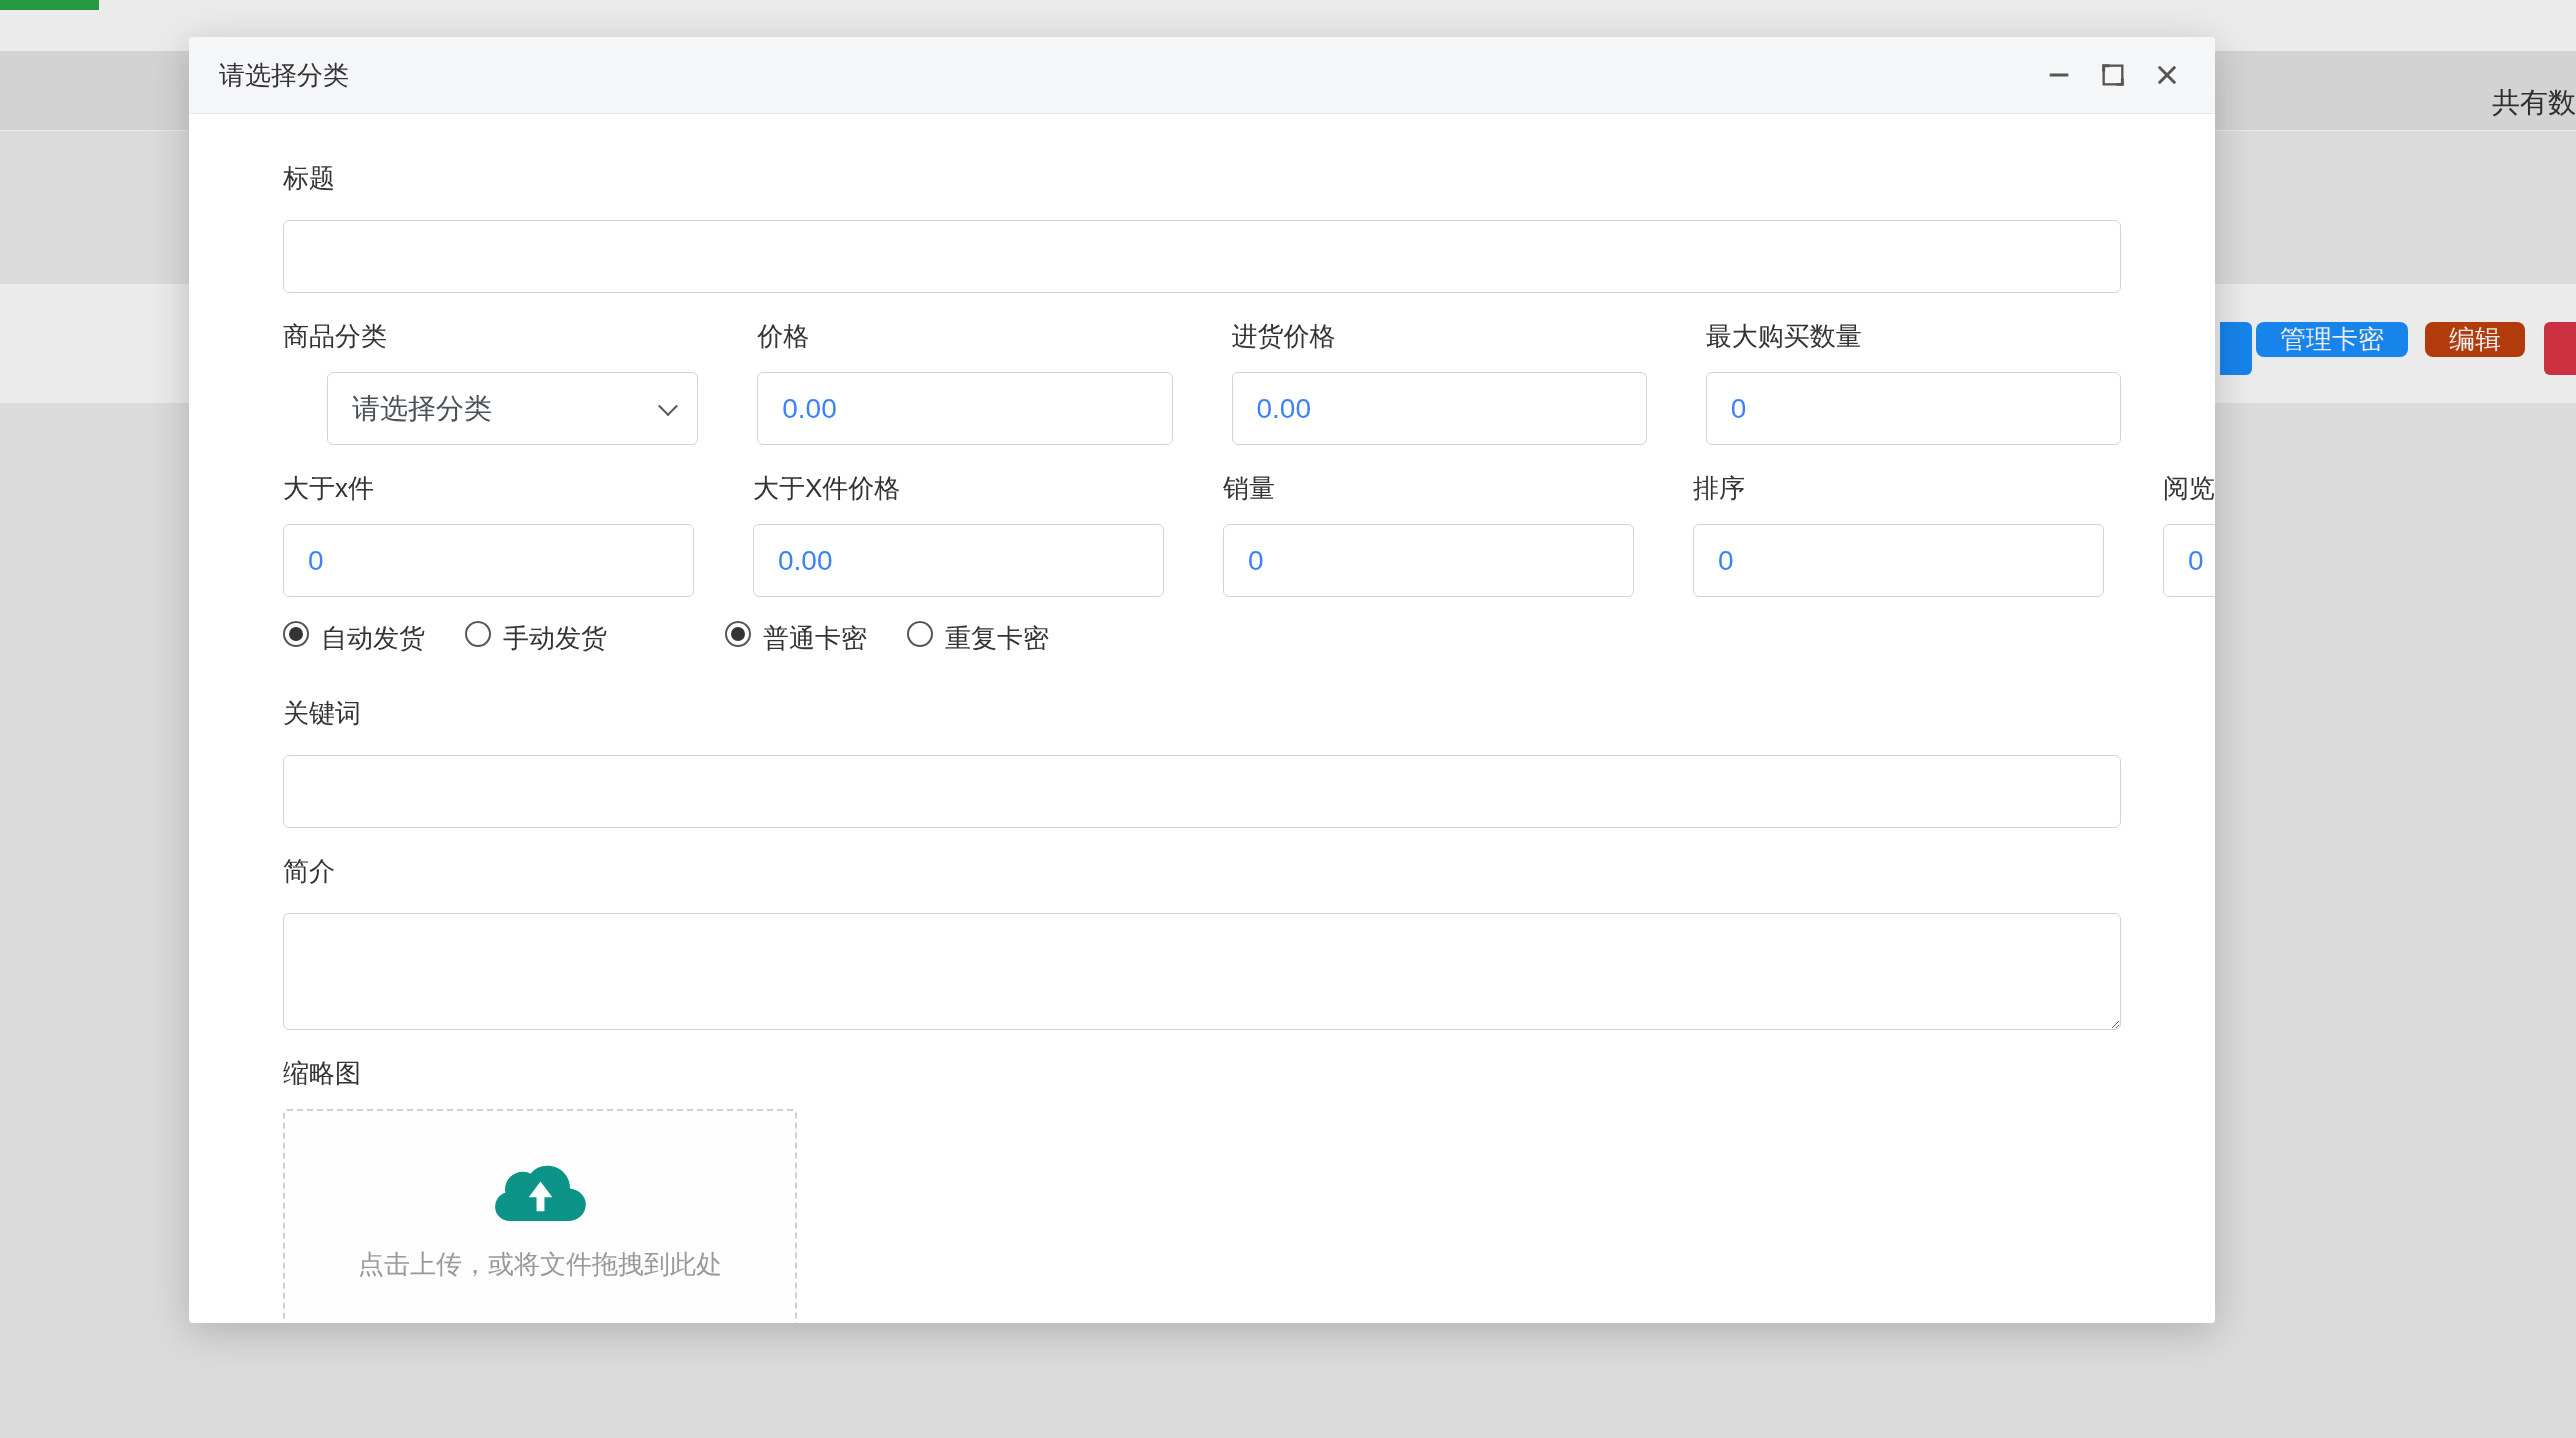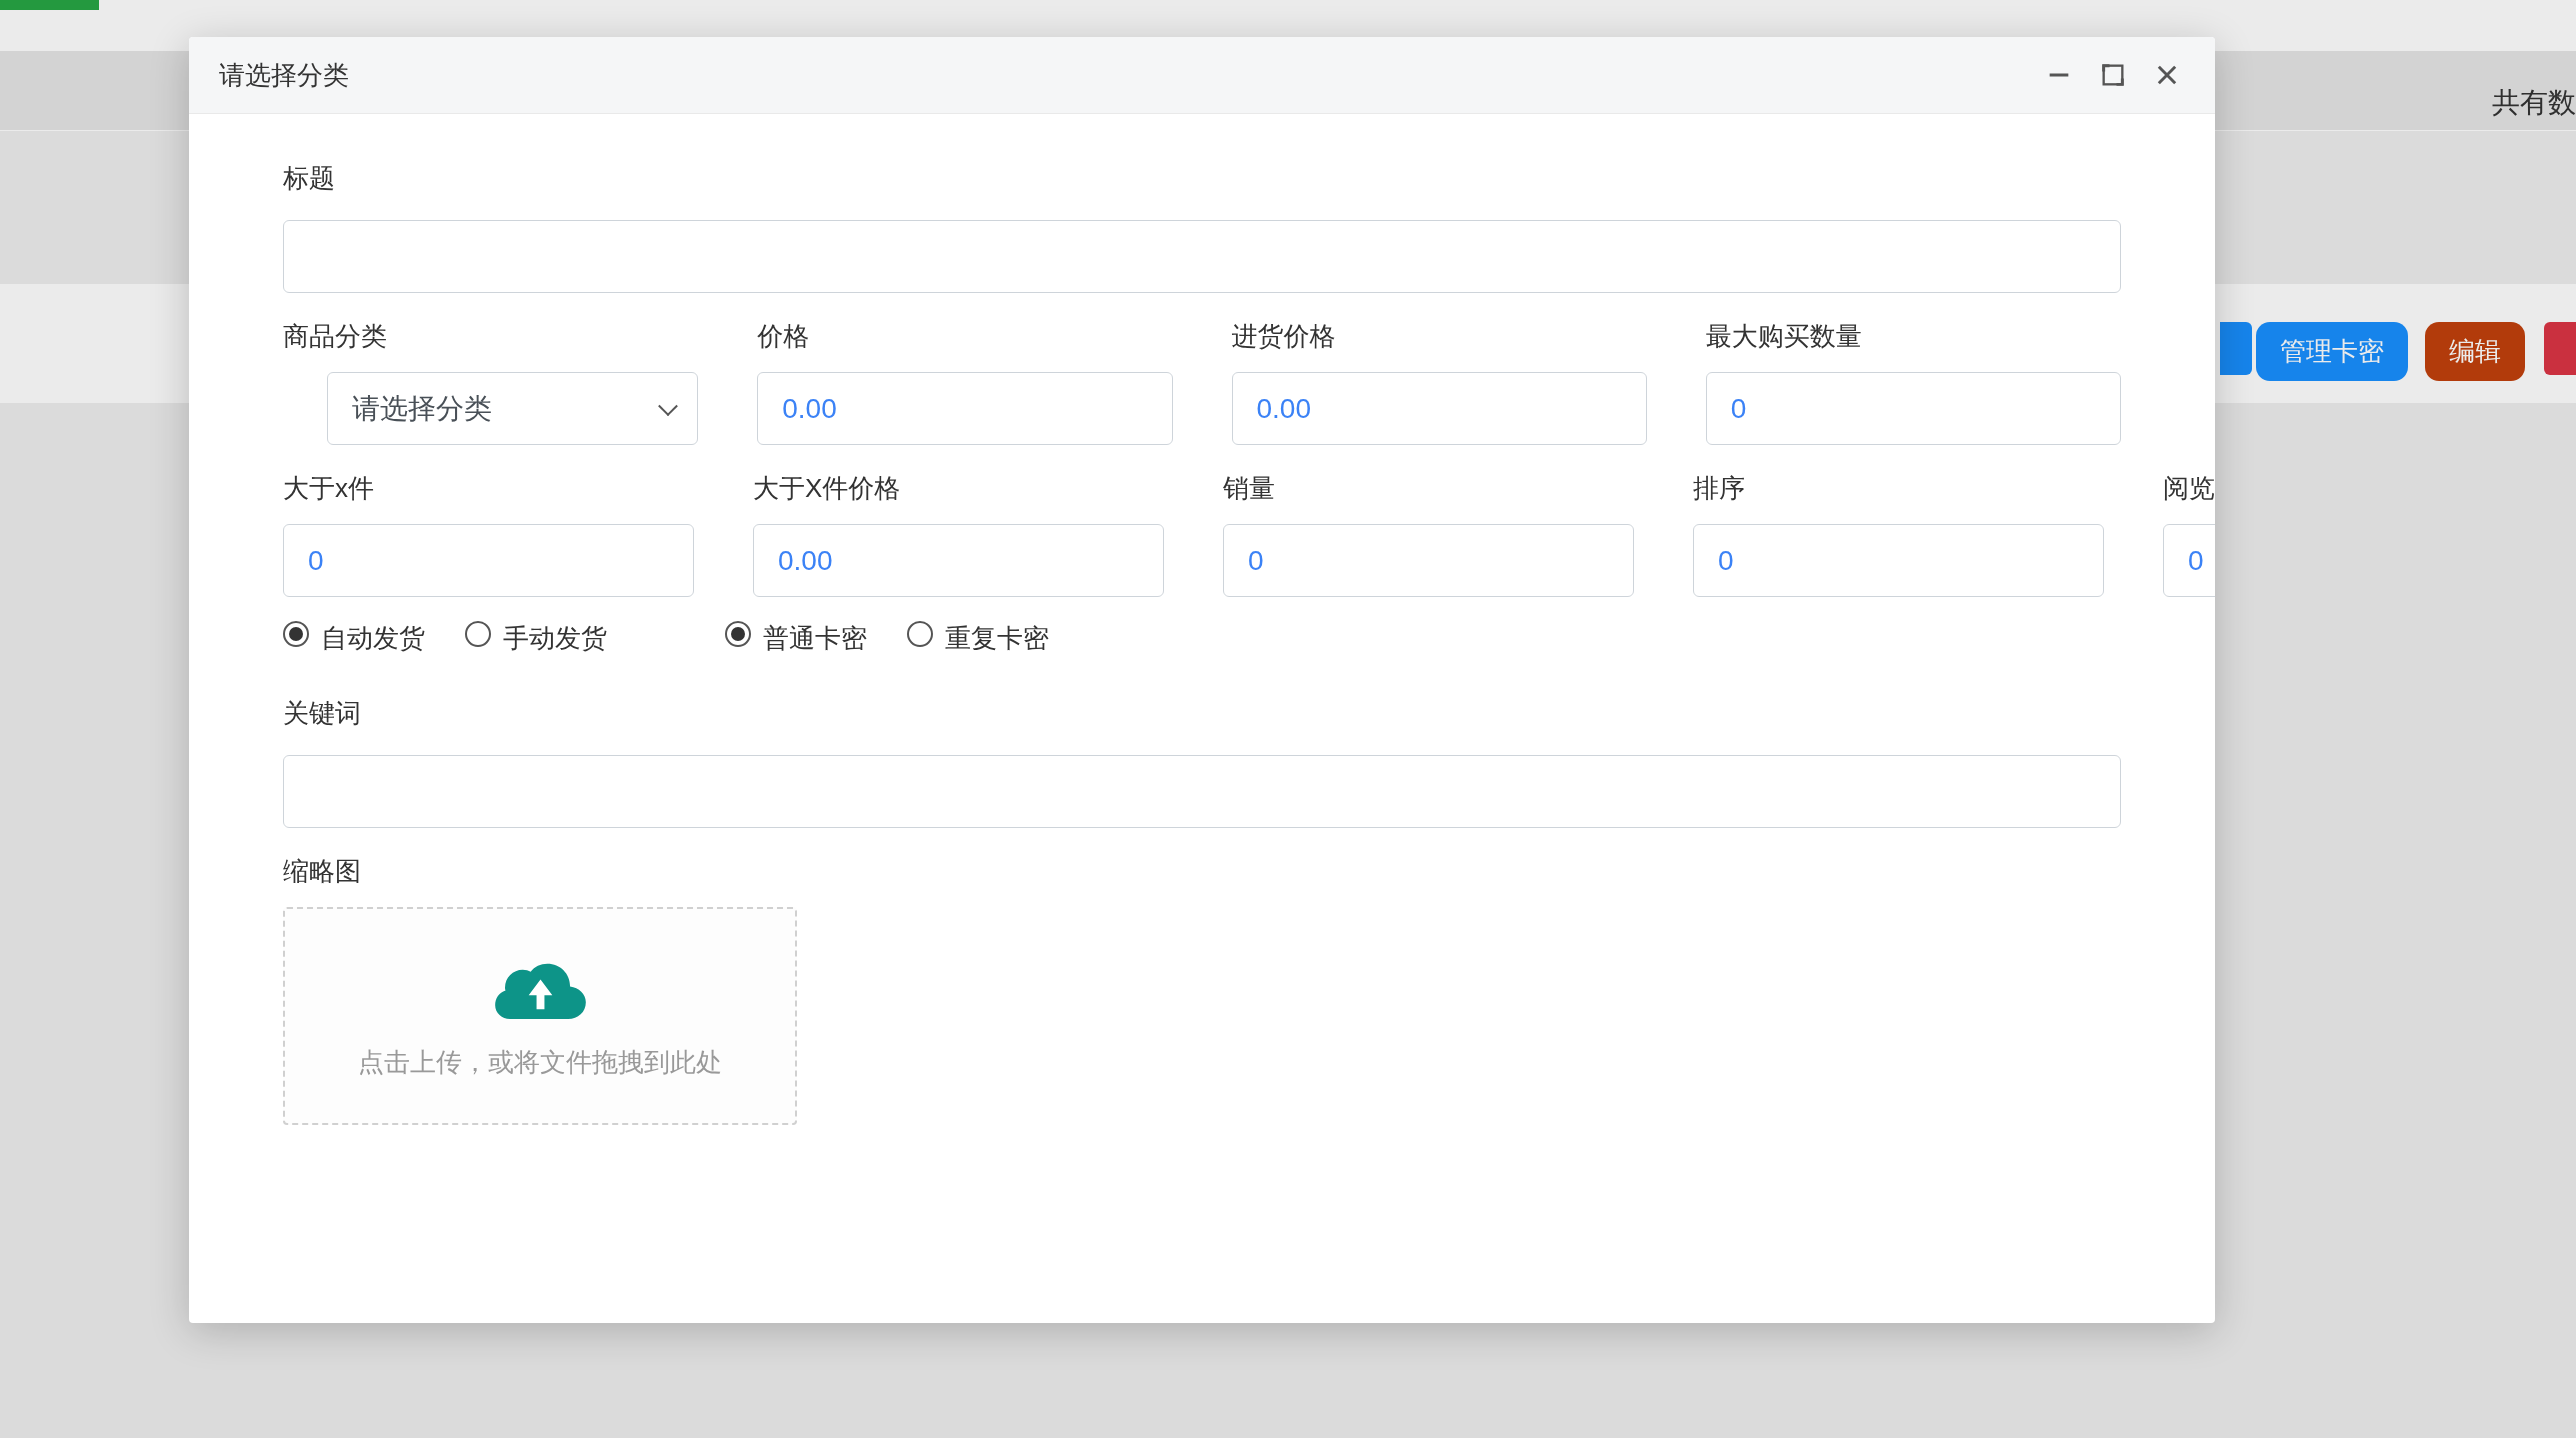--- a/index.html
+++ b/index.html
@@ -75,22 +75,22 @@
     .bg-right-text {
       position: absolute;
       top: 84px;
       right: 0;
       font-size: 28px;
       color: #333;
     }
     .bg-btn {
       position: absolute;
       top: 322px;
-      border-radius: 14px;
-      padding: 12px 24px;
+      border-radius: 8px;
+      padding: 0 24px;
       font-size: 26px;
       color: #fff;
       display: inline-block;
     }
     .bg-btn-blue-edge {
       right: 324px;
       width: 32px;
       padding: 12px 0;
       border-top-right-radius: 6px;
       border-bottom-right-radius: 6px;
@@ -430,20 +430,26 @@
       </div>
     </div>
 
     <div class="form-row row-1">
       <div class="form-group full">
         <label class="form-label">关键词</label>
         <input class="form-control" type="text" value="" style="">
       </div>
     </div>
 
+    <div class="form-row row-1">
+      <div class="form-group full">
+        <label class="form-label">简介</label>
+        <textarea class="form-textarea" style=""></textarea>
+      </div>
+    </div>
 
     <div class="form-row">
       <div class="form-group">
         <label class="form-label">缩略图</label>
         <div class="upload-box">
           <div class="upload-icon">
             <svg viewBox="0 0 100 70">
               <path d="M80 35 C80 22 70 12 57 12 C50 12 44 15 40 20 C38 19 35 18 32 18 C22 18 14 26 14 36 C14 37 14 38 14.5 39 C8 41 4 47 4 54 C4 62 11 68 19 68 L78 68 C88 68 96 61 96 51 C96 43 89 36 80 35 Z" fill="#0d9488"></path>
               <path d="M50 28 L38 44 L46 44 L46 58 L54 58 L54 44 L62 44 Z" fill="#ffffff"></path>
             </svg>

